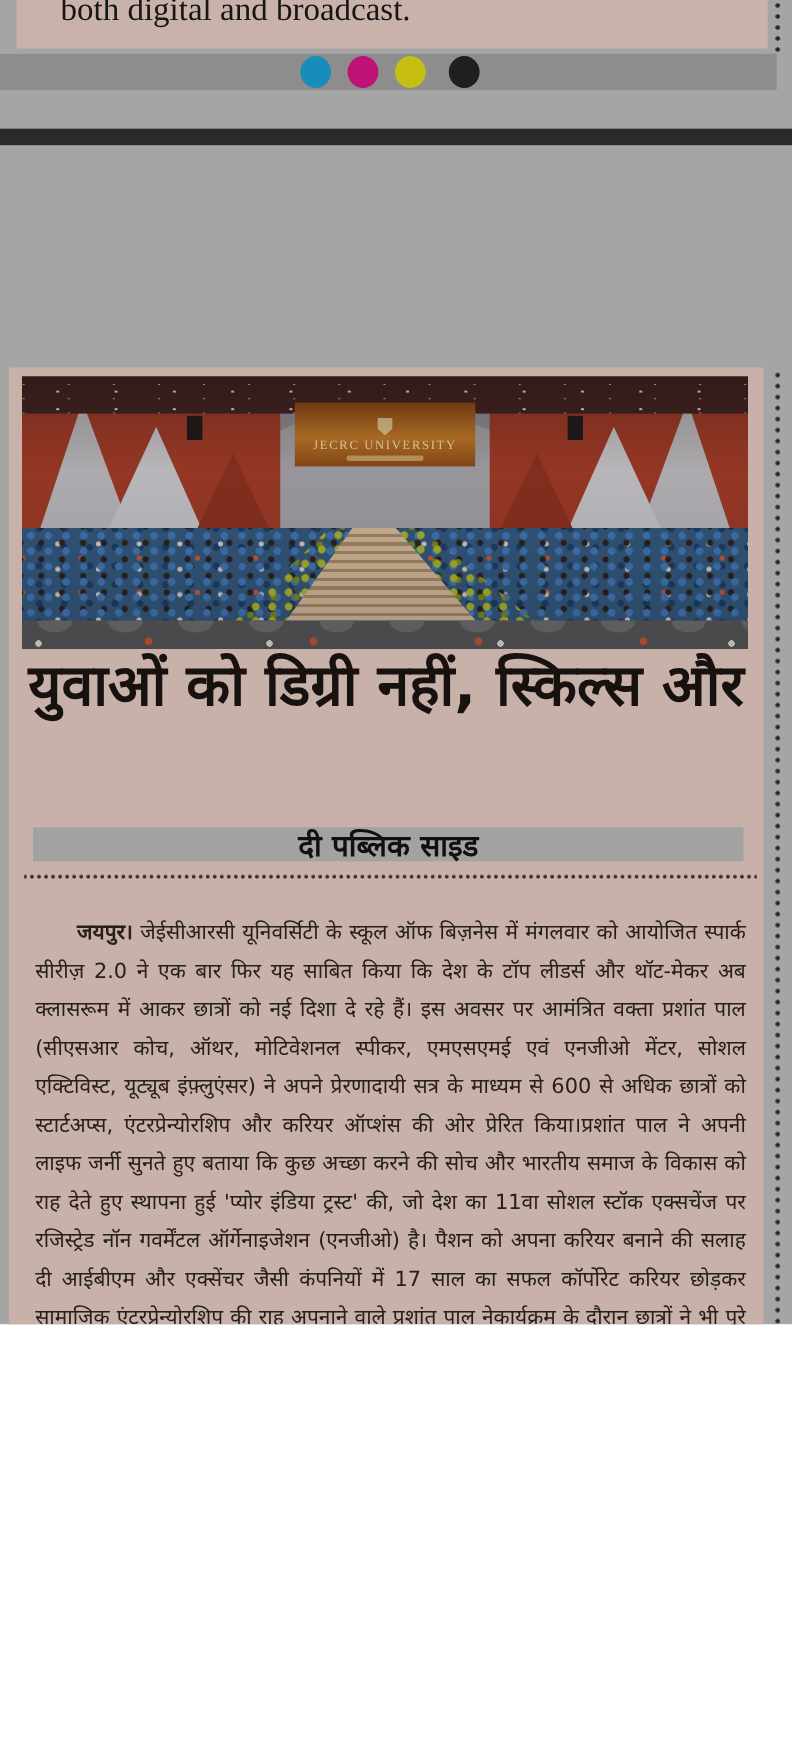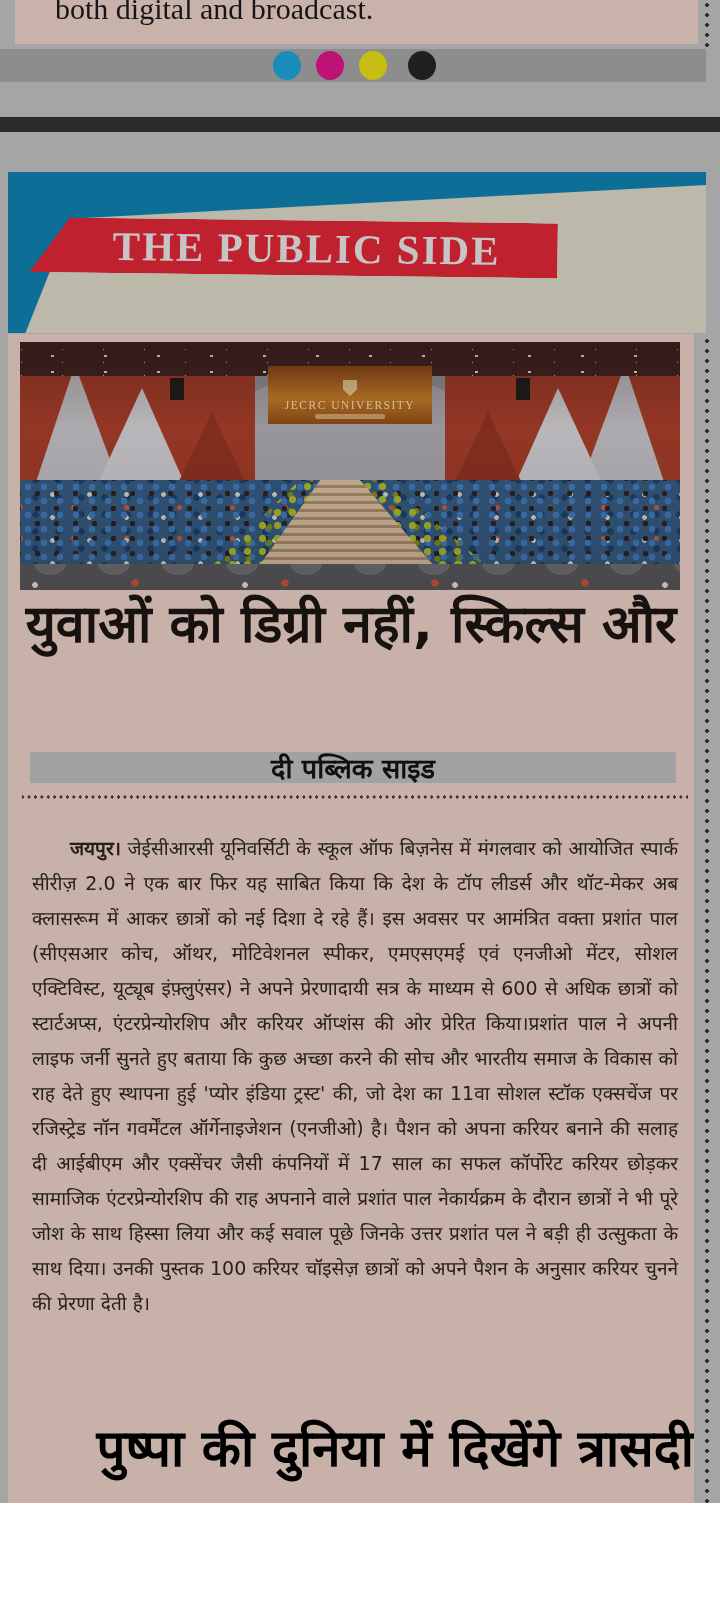--- a/index.html
+++ b/index.html
@@ -1,16 +1,16 @@
 <!DOCTYPE html>
 <html><head>
 <meta charset="utf-8">
 <style>
   html,body{margin:0;padding:0;}
-  .page{position:relative;width:720px;height:1503px;background:#a5a5a5;overflow:hidden;
+  .page{position:relative;width:720px;height:1204px;background:#a5a5a5;overflow:hidden;
         font-family:"DejaVu Sans",sans-serif;}
 
   
   .top-strip{position:absolute;left:15px;top:0;width:683px;height:44px;background:#c9b2a9;overflow:hidden;}
   .top-strip p{margin:-8px 0 0 40px;font-family:"Liberation Serif",serif;font-size:30px;color:#161616;}
 
   
   .printer-bar{position:absolute;left:0;top:49px;width:706px;height:33px;background:#8d8d8d;}
   .cdot{position:absolute;top:2px;width:28px;height:29px;border-radius:50%;}
 
@@ -109,26 +109,20 @@
 
   <div class="printer-bar">
     <span class="cdot" style="left: 273px; background: rgb(26, 140, 186);"></span>
     <span class="cdot" style="left: 316px; background: rgb(191, 18, 119);"></span>
     <span class="cdot" style="left: 359px; background: rgb(198, 190, 18);"></span>
     <span class="cdot" style="left: 408px; background: rgb(32, 30, 32);"></span>
   </div>
 
   <div class="dark-bar"></div>
 
-  <div class="header-card">
-    <div class="blue-shape"></div>
-    <div class="red-banner">
-      <span>THE PUBLIC SIDE</span>
-    </div>
-  </div>
 
   <div class="article-card">
 
     <div class="photo">
       <div class="ph-arch"></div>
       <svg class="ph-mount left" viewBox="0 0 235 150" preserveAspectRatio="none">
         <rect x="0" y="0" width="235" height="150" fill="#9e3a27"></rect>
         <polygon points="10,150 55,15 105,150" fill="#b9b8bc"></polygon>
         <polygon points="70,150 122,38 172,150" fill="#c6c5c9"></polygon>
         <polygon points="150,150 192,62 234,150" fill="#8a3120"></polygon>

